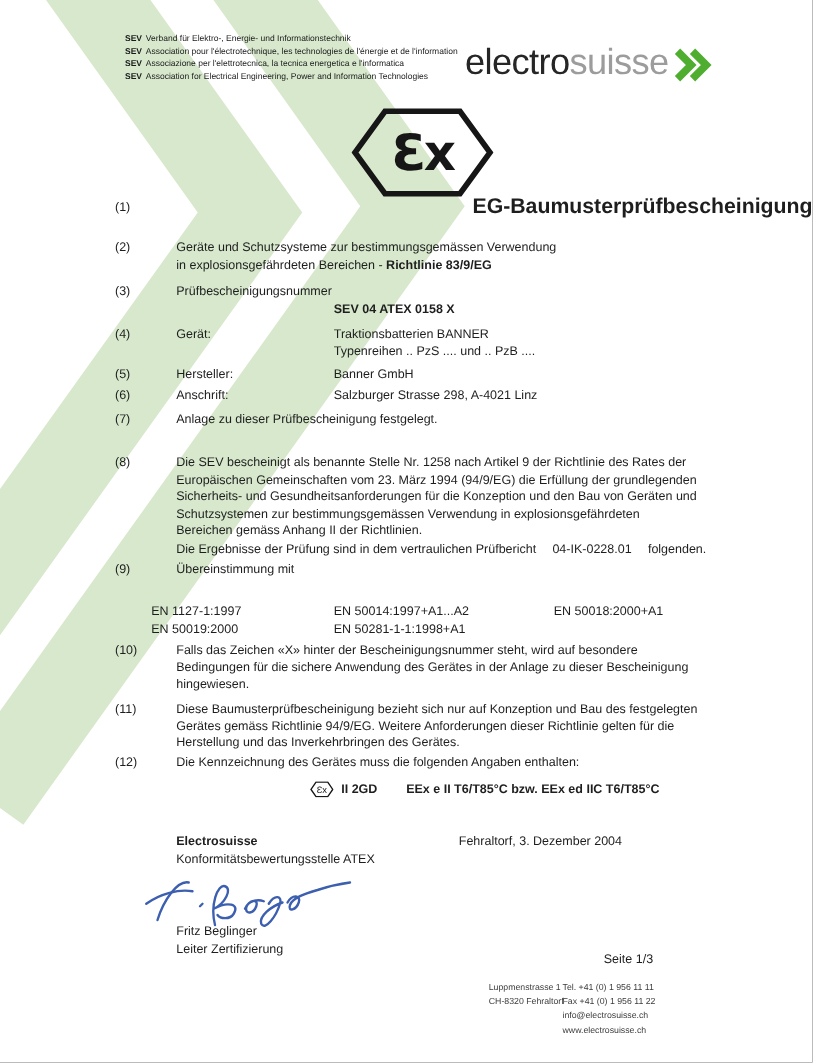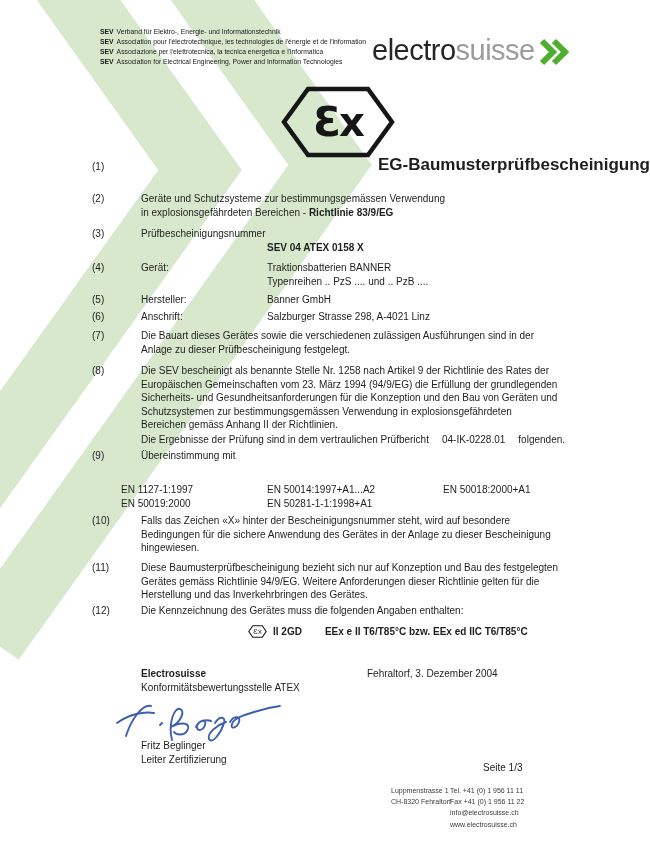--- a/index.html
+++ b/index.html
@@ -119,21 +119,20 @@
 
     <div class="item" style="top:310px">
       <span class="num">(6)</span>
       <div class="body">Anschrift:</div>
       <div class="value">Salzburger Strasse 298, A-4021 Linz</div>
     </div>
 
     <div class="item" style="top:329px">
       <span class="num">(7)</span>
       <div class="body">
-        <div>Die Bauart dieses Gerätes sowie die verschiedenen zulässigen Ausführungen sind in der</div>
         <div>Anlage zu dieser Prüfbescheinigung festgelegt.</div>
       </div>
     </div>
 
     <div class="item" style="top:364px">
       <span class="num">(8)</span>
       <div class="body">
         <div>Die SEV bescheinigt als benannte Stelle Nr. 1258 nach Artikel 9 der Richtlinie des Rates der</div>
         <div>Europäischen Gemeinschaften vom 23. März 1994 (94/9/EG) die Erfüllung der grundlegenden</div>
         <div>Sicherheits- und Gesundheitsanforderungen für die Konzeption und den Bau von Geräten und</div>

